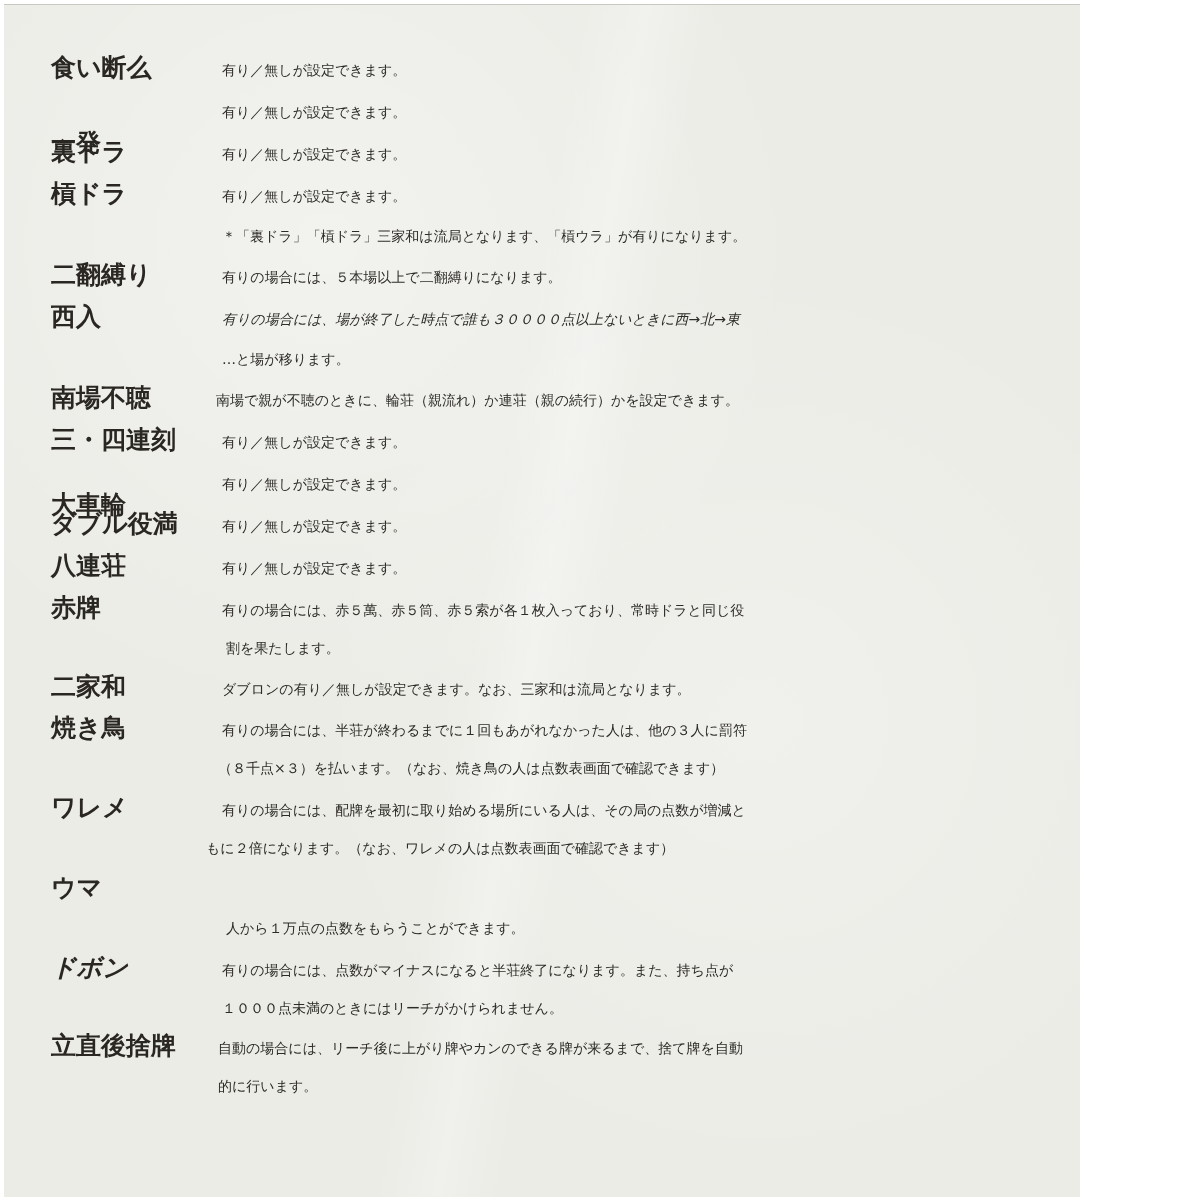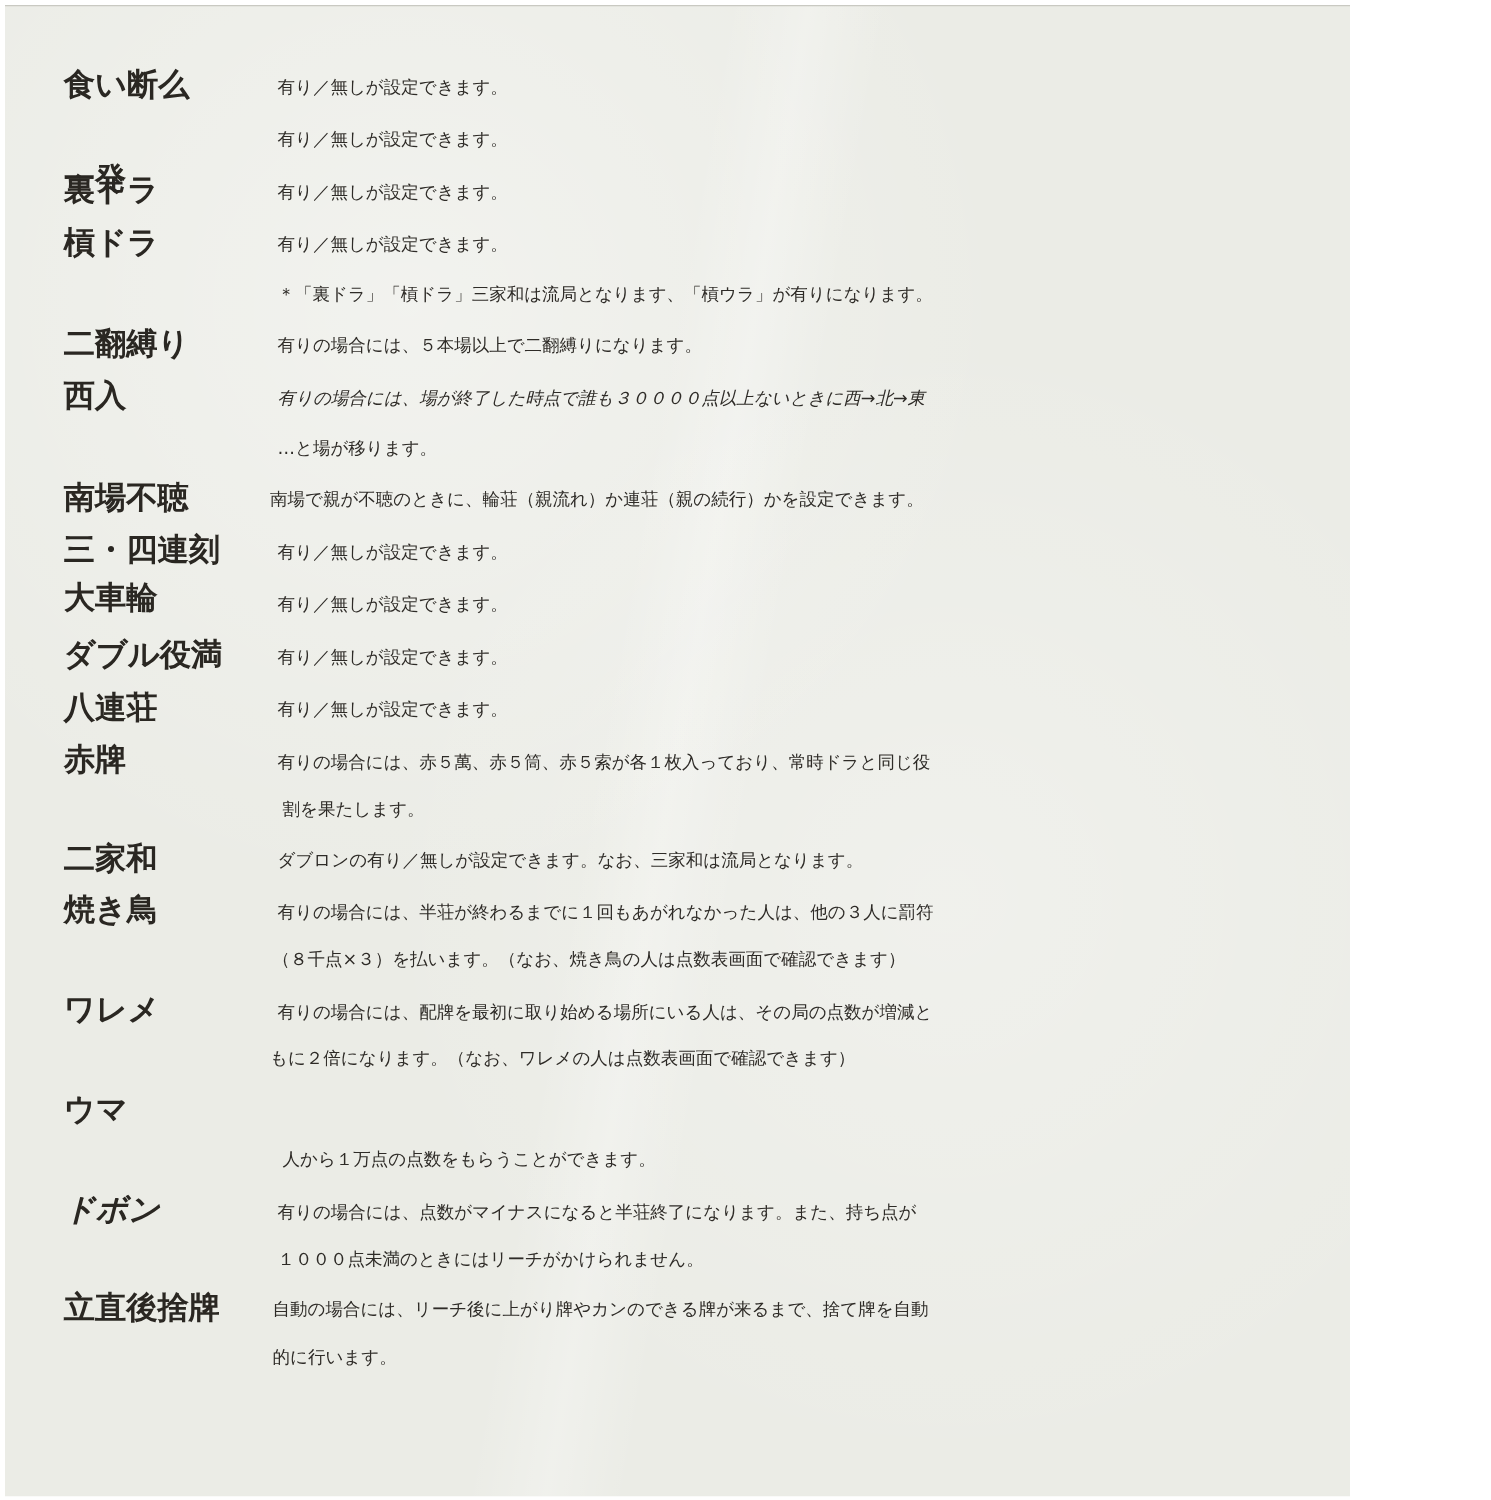--- a/index.html
+++ b/index.html
@@ -69,21 +69,21 @@
   <div class="term" style="top:297px;">西入</div>
   <div class="desc" style="left:218px;top:299px;font-style:italic;">有りの場合には、場が終了した時点で誰も３００００点以上ないときに西→北→東</div>
   <div class="desc" style="left:218px;top:339px;">…と場が移ります。</div>
 
   <div class="term" style="top:378px;">南場不聴</div>
   <div class="desc" style="left:212px;top:380px;">南場で親が不聴のときに、輪荘（親流れ）か連荘（親の続行）かを設定できます。</div>
 
   <div class="term" style="top:420px;">三・四連刻</div>
   <div class="desc" style="left:218px;top:422px;">有り／無しが設定できます。</div>
 
-  <div class="term" style="top:458px;">大車輪</div>
+  <div class="term" style="top:485px;">大車輪</div>
   <div class="desc" style="left:218px;top:464px;">有り／無しが設定できます。</div>
 
   <div class="term" style="top:504px;">ダブル役満</div>
   <div class="desc" style="left:218px;top:506px;">有り／無しが設定できます。</div>
 
   <div class="term" style="top:546px;">八連荘</div>
   <div class="desc" style="left:218px;top:548px;">有り／無しが設定できます。</div>
 
   <div class="term" style="top:588px;">赤牌</div>
   <div class="desc" style="left:218px;top:590px;">有りの場合には、赤５萬、赤５筒、赤５索が各１枚入っており、常時ドラと同じ役</div>
@@ -91,21 +91,21 @@
 
   <div class="term" style="top:667px;">二家和</div>
   <div class="desc" style="left:218px;top:669px;">ダブロンの有り／無しが設定できます。なお、三家和は流局となります。</div>
 
   <div class="term" style="top:708px;">焼き鳥</div>
   <div class="desc" style="left:218px;top:710px;">有りの場合には、半荘が終わるまでに１回もあがれなかった人は、他の３人に罰符</div>
   <div class="desc" style="left:214px;top:748px;">（８千点×３）を払います。（なお、焼き鳥の人は点数表画面で確認できます）</div>
 
   <div class="term" style="top:788px;">ワレメ</div>
   <div class="desc" style="left:218px;top:790px;">有りの場合には、配牌を最初に取り始める場所にいる人は、その局の点数が増減と</div>
-  <div class="desc" style="left:212px;top:828px;font-family:Liberation Serif, serif;">もに２倍になります。（なお、ワレメの人は点数表画面で確認できます）</div>
+  <div class="desc" style="left:202px;top:828px;">もに２倍になります。（なお、ワレメの人は点数表画面で確認できます）</div>
 
   <div class="term" style="top:868px;">ウマ</div>
   <div class="desc" style="left:222px;top:908px;">人から１万点の点数をもらうことができます。</div>
 
   <div class="term" style="top:948px;font-style:italic;">ドボン</div>
   <div class="desc" style="left:218px;top:950px;">有りの場合には、点数がマイナスになると半荘終了になります。また、持ち点が</div>
   <div class="desc" style="left:218px;top:988px;">１０００点未満のときにはリーチがかけられません。</div>
 
   <div class="term" style="top:1026px;">立直後捨牌</div>
   <div class="desc" style="left:214px;top:1028px;">自動の場合には、リーチ後に上がり牌やカンのできる牌が来るまで、捨て牌を自動</div>

